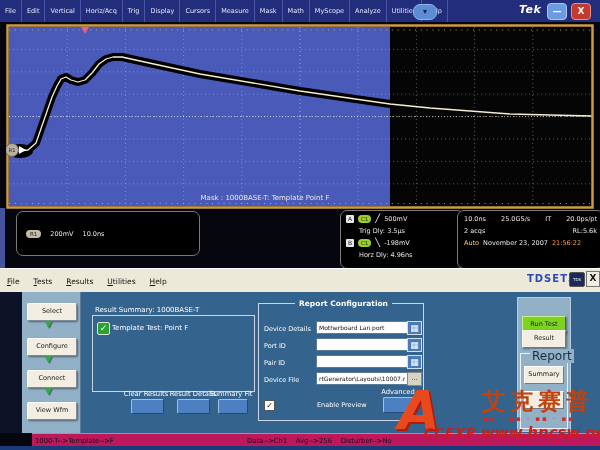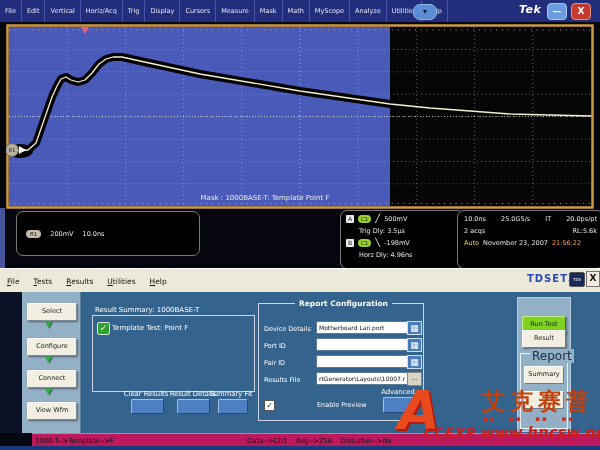--- a/index.html
+++ b/index.html
@@ -255,21 +255,21 @@
     <span class="rc-title">Report Configuration</span>
     <span class="rc-label" style="top:21px;">Device Details</span>
     <input class="rc-field" style="top: 17px;" value="Motherboard Lan port">
     <div class="keypad" style="top:17px;">▦</div>
     <span class="rc-label" style="top:38px;">Port ID</span>
     <input class="rc-field" style="top: 34px;" value="">
     <div class="keypad" style="top:34px;">▦</div>
     <span class="rc-label" style="top:55px;">Pair ID</span>
     <input class="rc-field" style="top: 51px;" value="">
     <div class="keypad" style="top:51px;">▦</div>
-    <span class="rc-label" style="top:72px;">Results File</span>
+    <span class="rc-label" style="top:72px;">Device File</span>
     <input class="rc-field" style="top: 68px;" value="rtGenerator\Layouts\10007.rpl">
     <div class="browse" style="top:68px;">...</div>
     <div class="act-label" style="left:121px;top:84px;width:36px;">Advanced</div>
     <div class="blue-btn" style="left:124px;top:93px;width:30px;height:14px;"></div>
     <div class="ep-check">✓</div>
     <span class="ep-label">Enable Preview</span>
   </div>
 
   <div class="abs run-panel">
     <div class="rp-btn rp-run">Run Test</div>

